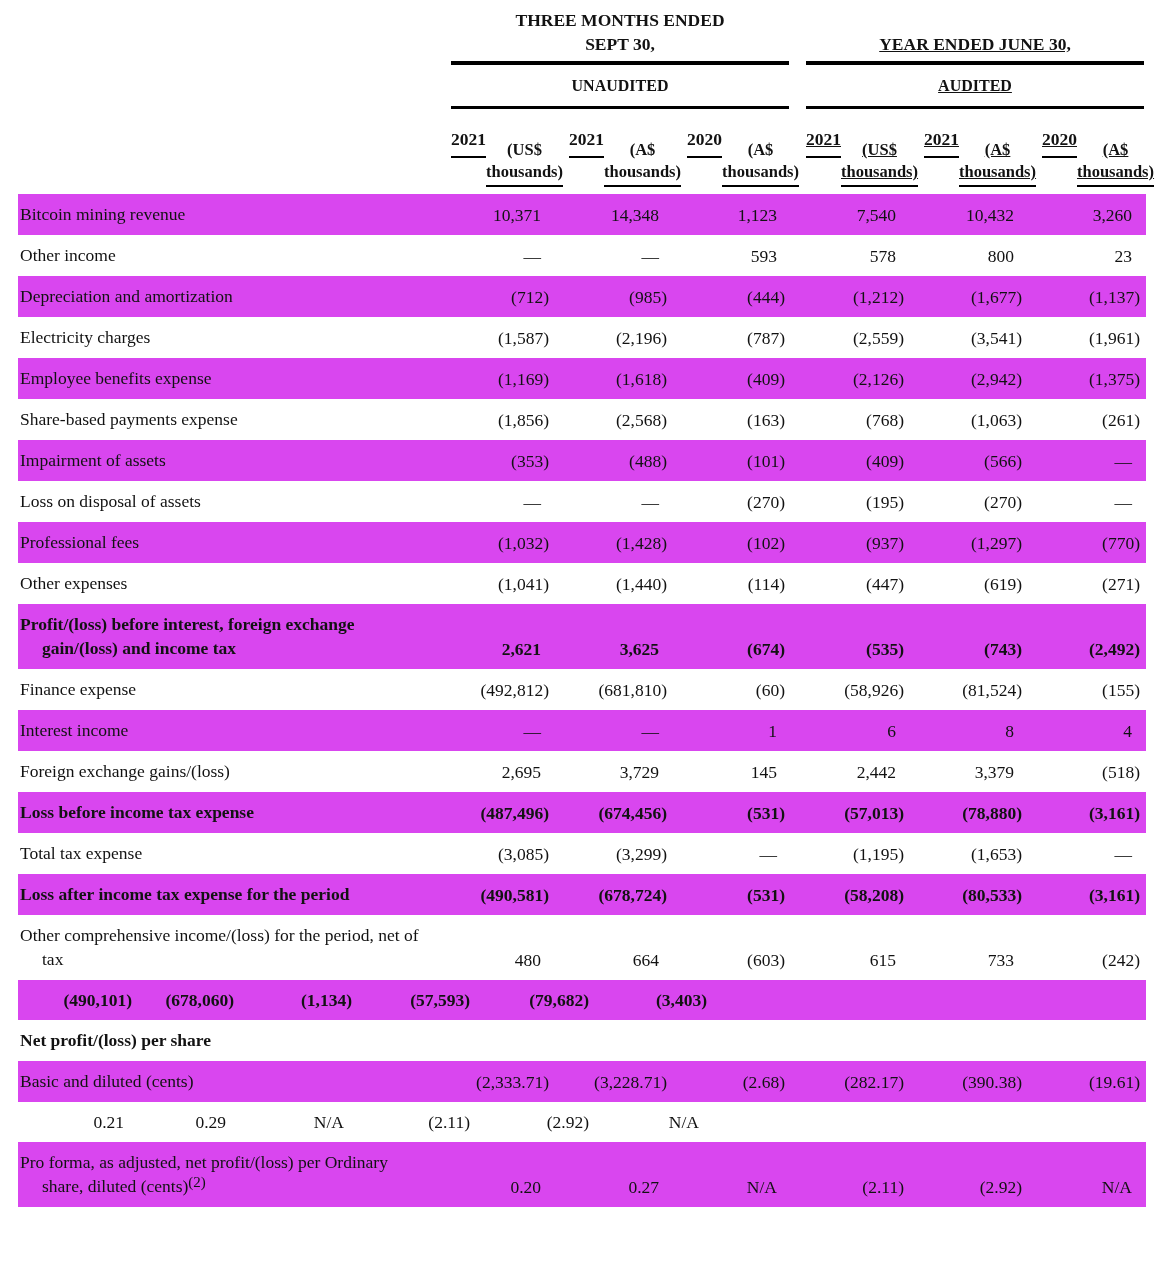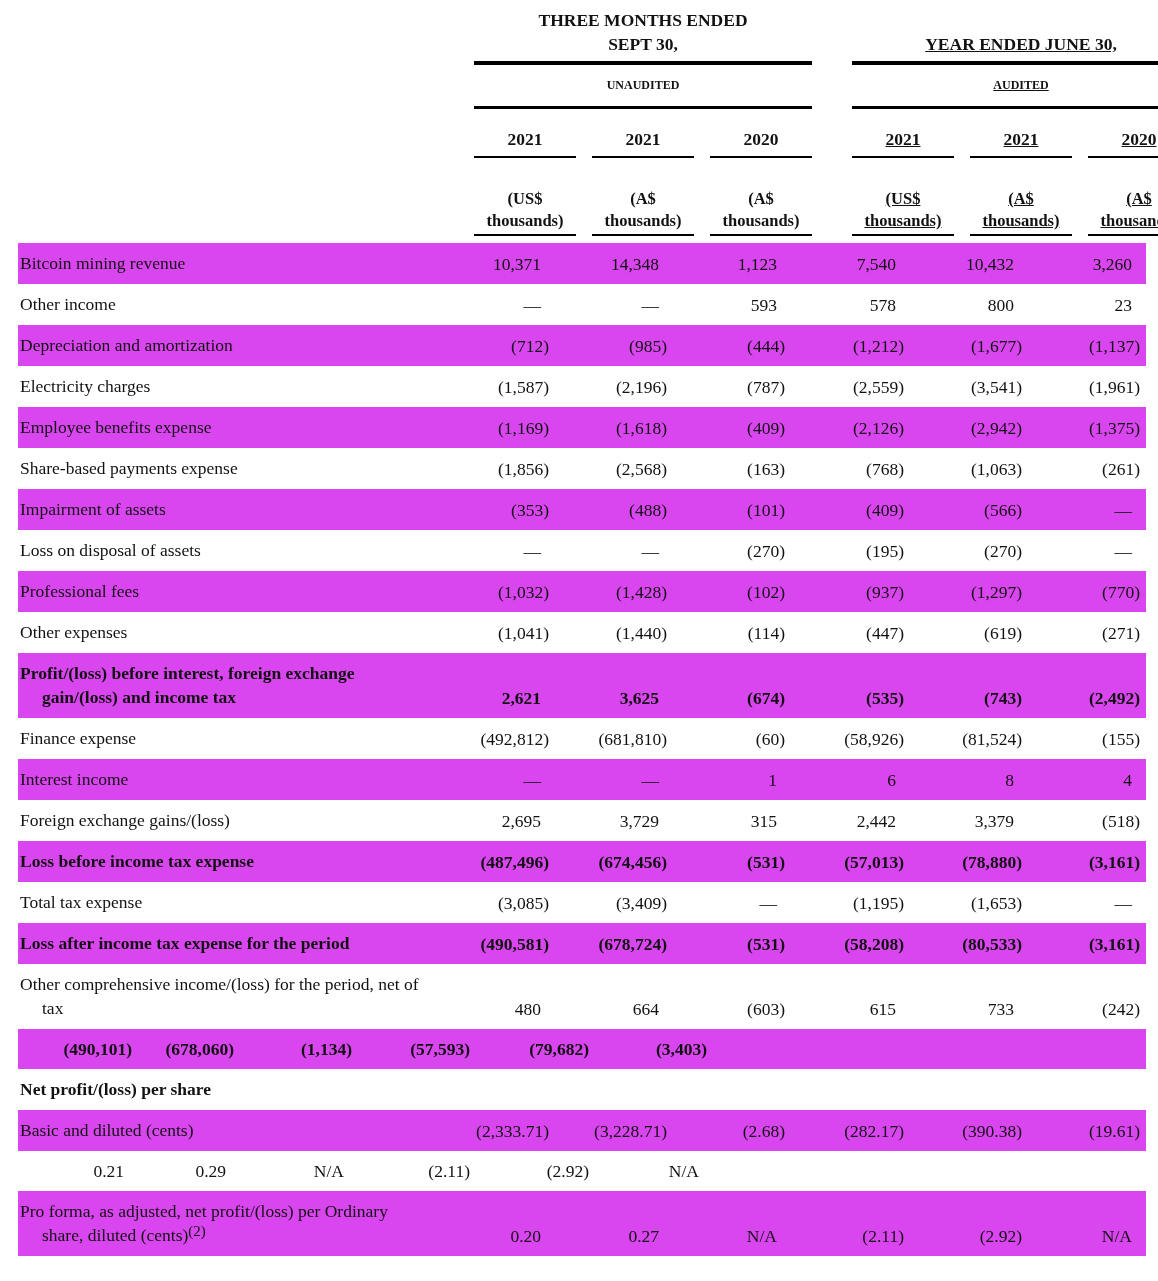--- a/index.html
+++ b/index.html
@@ -5,35 +5,35 @@
   html,body{margin:0;padding:0;background:#ffffff;}
   body{
     width:1158px;height:1281px;overflow:hidden;
     font-family:"Liberation Serif","DejaVu Serif",serif;
     color:#121212;
     -webkit-font-smoothing:antialiased;
   }
   .page{padding-top:4px;}
 
   
-  .thead{display:flex;margin-left:18px;margin-right:12px;gap:23px;}
+  .thead{display:flex;margin-left:18px;margin-right:12px;}
   .spacer{width:433px;flex:0 0 433px;}
   .group{width:338px;flex:0 0 338px;display:flex;flex-direction:column;}
   .group.g2{margin-left:17px;text-decoration:underline;}
   .gtitle{
     height:52px;display:flex;flex-direction:column;justify-content:flex-end;
     align-items:center;text-align:center;font-weight:bold;font-size:17.5px;
     line-height:24px;border-bottom:4px solid #000;padding-bottom:5px;
   }
   .gaudit{
     height:41px;display:flex;align-items:center;justify-content:center;
-    font-weight:bold;font-size:12px;border-bottom:3px solid #000;
+    font-weight:bold;font-size:16px;border-bottom:3px solid #000;
   }
   .gcols{display:flex;}
-  .gcol{width:102px;flex:0 0 102px;margin-left:16px;display:flex;flex-direction:column;}
+  .gcol{width:102px;flex:0 0 102px;margin-left:16px;display:flex;flex-direction:row;}
   .gcol:first-child{margin-left:0;}
   .year{
     height:41px;display:flex;align-items:flex-end;justify-content:center;
     font-weight:bold;font-size:17.5px;padding-bottom:6px;border-bottom:2.5px solid #000;
   }
   .unit{
     height:56px;text-align:center;font-weight:bold;font-size:16.5px;line-height:22px;
     padding-top:18px;padding-bottom:2px;border-bottom:2.5px solid #000;
     display:flex;flex-direction:column;justify-content:flex-end;
   }
@@ -245,38 +245,38 @@
     <div class="val">—</div>
     <div class="val">1</div>
     <div class="val">6</div>
     <div class="val">8</div>
     <div class="val">4</div>
   </div>
       <div class="row">
     <div class="label"><span class="label-text">Foreign exchange gains/(loss)</span><span class="sup"></span></div>
     <div class="val">2,695</div>
     <div class="val">3,729</div>
-    <div class="val">315</div>
+    <div class="val">145</div>
     <div class="val">2,442</div>
     <div class="val">3,379</div>
     <div class="val neg">(518)</div>
   </div>
       <div class="row shaded bold">
     <div class="label"><span class="label-text">Loss before income tax expense</span><span class="sup"></span></div>
     <div class="val neg">(487,496)</div>
     <div class="val neg">(674,456)</div>
     <div class="val neg">(531)</div>
     <div class="val neg">(57,013)</div>
     <div class="val neg">(78,880)</div>
     <div class="val neg">(3,161)</div>
   </div>
       <div class="row">
     <div class="label"><span class="label-text">Total tax expense</span><span class="sup"></span></div>
     <div class="val neg">(3,085)</div>
-    <div class="val neg">(3,409)</div>
+    <div class="val neg">(3,299)</div>
     <div class="val">—</div>
     <div class="val neg">(1,195)</div>
     <div class="val neg">(1,653)</div>
     <div class="val">—</div>
   </div>
       <div class="row shaded bold">
     <div class="label"><span class="label-text">Loss after income tax expense for the period</span><span class="sup"></span></div>
     <div class="val neg">(490,581)</div>
     <div class="val neg">(678,724)</div>
     <div class="val neg">(531)</div>

